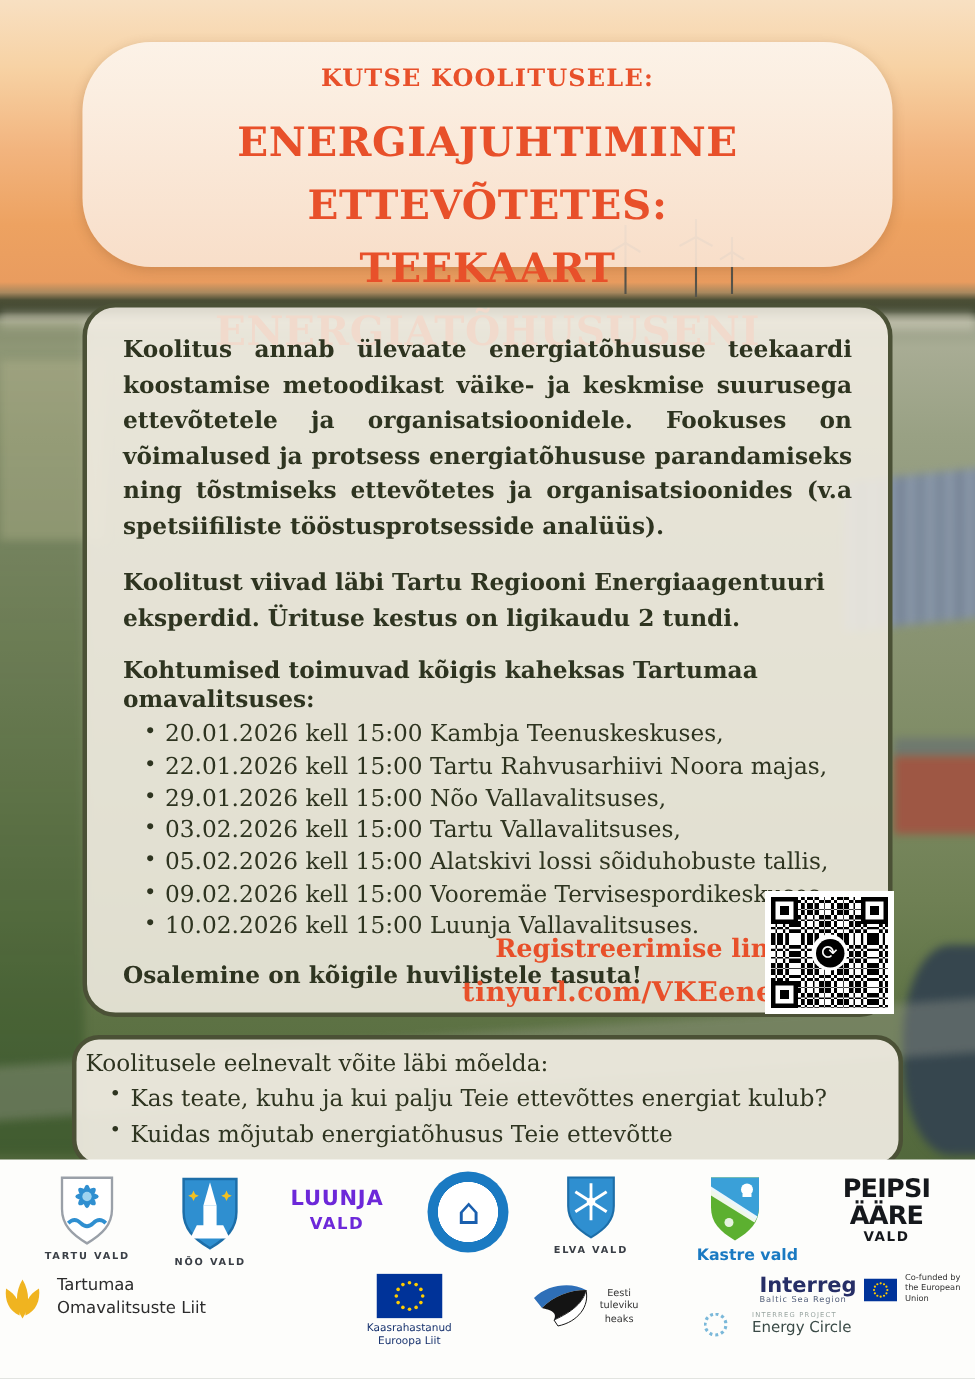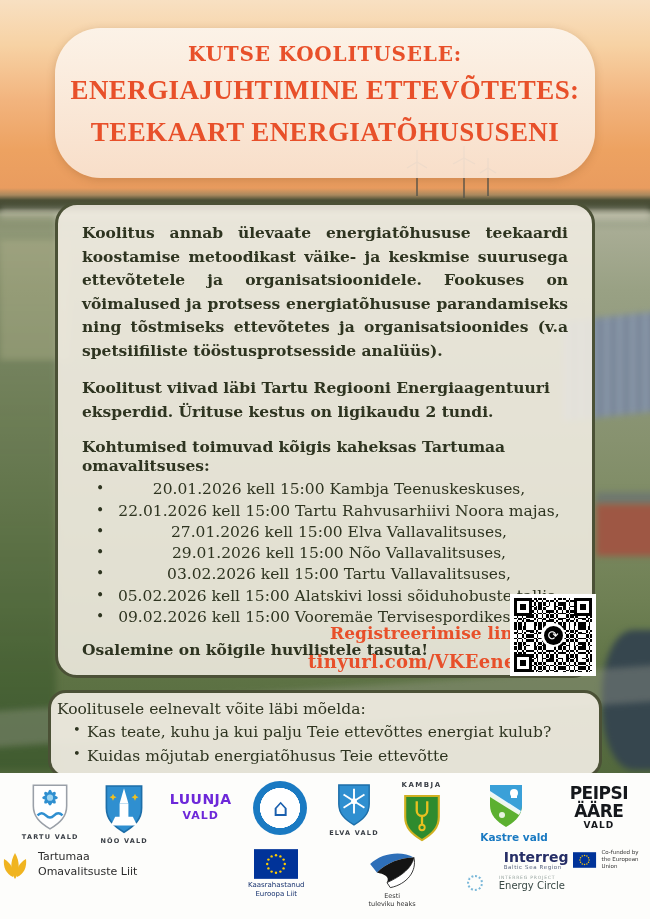--- a/index.html
+++ b/index.html
@@ -21,29 +21,29 @@
   .p-river{left:602px;top:630px;width:70px;height:140px;background:#36464e;border-radius:45% 0 0 45%;}
   .p-trees-left{left:-8px;top:214px;width:64px;height:556px;
      background:linear-gradient(180deg,rgba(100,115,66,.35),rgba(55,85,42,.65));}
   .p-road{left:-10px;top:688px;width:680px;height:36px;background:rgba(160,160,150,.35);transform:rotate(-4deg);}
   .p-field-left{left:0;top:240px;width:70px;height:120px;background:rgba(190,185,150,.35);}
   .turbines{position:absolute;left:392px;top:144px;filter:none;}
   
   .header-card{position:absolute;left:55px;top:28px;width:540px;height:150px;
      border-radius:46px;background:linear-gradient(180deg,rgba(252,243,233,.97),rgba(249,227,209,.93));
      box-shadow:0 2px 8px rgba(120,70,30,.25);text-align:center;}
-  .kicker{margin-top:14px;font-size:20px;font-weight:700;letter-spacing:.8px;color:#e8502a;}
-  .title{font-size:27px;font-weight:700;letter-spacing:.4px;color:#e8502a;line-height:1.55;margin-top:4px;font-family:Liberation Serif, serif;}
+  .kicker{margin-top:14px;font-size:16px;font-weight:700;letter-spacing:.8px;color:#e8502a;}
+  .title{font-size:27px;font-weight:700;letter-spacing:.4px;color:#e8502a;line-height:1.55;margin-top:14px;}
   .main-card{position:absolute;left:55px;top:202px;width:540px;height:476px;box-sizing:border-box;
      border:3px solid #4b5136;border-radius:22px;background:rgba(241,237,227,.88);
      padding:16px 24px 14px 24px;color:#2e3420;}
   .main-card p{margin:0 0 14px 0;font-size:15.5px;font-weight:700;line-height:1.52;}
   .p-justify{text-align:justify;}
   .sessions-heading{font-size:15.5px;font-weight:700;margin-bottom:4px;}
-  ul.sessions{list-style:none;margin:2px 0 10px 0;padding:0 0 0 14px;text-align:center;}
+  ul.sessions{list-style:none;margin:2px 0 10px 0;padding:0 0 0 14px;}
   ul.sessions li{font-size:15.5px;line-height:1.37;position:relative;padding-left:14px;}
   ul.sessions li::before{content:"•";position:absolute;left:0;top:0;font-size:14px;}
   .free-note{font-size:15.5px;font-weight:700;margin:8px 0 0 0;}
   .register{position:absolute;left:250px;top:418px;width:245px;text-align:center;}
   .register-label{font-size:17px;font-weight:700;color:#e8502a;margin-bottom:8px;}
   .register-url{font-size:18px;font-weight:700;color:#e8502a;letter-spacing:.3px;cursor:pointer;}
   
   .qr{position:absolute;left:510px;top:594px;width:86px;height:82px;background:#fff;z-index:5;}
   .qr-pattern{position:absolute;inset:4px;
      background-image:
@@ -82,21 +82,21 @@
   .luunja .l2{font-size:11px;font-weight:800;letter-spacing:1px;}
   .peipsi{margin-top:4px;text-align:center;color:#15181c;line-height:.95;}
   .peipsi .l1,.peipsi .l2{font-size:17px;font-weight:700;letter-spacing:-0.5px;}
   .peipsi .l3{font-size:9px;font-weight:800;letter-spacing:1px;}
   .kastre-cap{font-size:10.5px;font-weight:800;color:#1a7ac2;padding-left:16px;}
   .kambja-cap{font-size:7px;letter-spacing:1.5px;color:#3a3f46;font-weight:700;}
   .tol{display:flex;align-items:center;gap:8px;width:215px;}
   .tol-text{font-size:11px;color:#2c2c2c;line-height:1.35;}
   .eu-group{display:flex;flex-direction:column;align-items:center;width:90px;}
   .eu-cap{font-size:7px;color:#17326e;font-weight:400;text-align:center;line-height:1.3;margin-top:2px;}
-  .est-group{display:flex;flex-direction:column;align-items:center;width:80px;}
+  .est-group{display:flex;align-items:center;width:80px;}
   .est-cap{font-size:6.5px;color:#333;text-align:center;line-height:1.3;margin-top:1px;}
   .interreg{width:200px;}
   .ir-top{display:flex;align-items:center;gap:5px;margin-left:37px;}
   .ir-word{color:#262e66;}
   .ir-name{font-size:14px;font-weight:700;line-height:1;}
   .ir-sub{font-size:5.5px;letter-spacing:.6px;color:#55617c;}
   .ir-cofund{font-size:5.5px;color:#333;line-height:1.3;}
   .ir-bottom{display:flex;align-items:center;gap:16px;margin-top:5px;}
   .ir-circle{width:12px;height:12px;border-radius:50%;border:2px dotted #7ab8d9;display:inline-block;}
   .ir-kicker{font-size:4.5px;letter-spacing:.8px;color:#9aa6a2;}
@@ -142,25 +142,25 @@
     </div>
   </div>
 
   <div class="main-card">
     <p class="p-justify">Koolitus annab ülevaate energiatõhususe teekaardi koostamise metoodikast väike- ja keskmise suurusega ettevõtetele ja organisatsioonidele. Fookuses on võimalused ja protsess energiatõhususe parandamiseks ning tõstmiseks ettevõtetes ja organisatsioonides (v.a spetsiifiliste tööstusprotsesside analüüs).</p>
     <p>Koolitust viivad läbi Tartu Regiooni Energiaagentuuri eksperdid. Ürituse kestus on ligikaudu 2 tundi.</p>
     <div class="sessions-heading">Kohtumised toimuvad kõigis kaheksas Tartumaa omavalitsuses:</div>
     <ul class="sessions">
       <li>20.01.2026 kell 15:00 Kambja Teenuskeskuses,</li>
       <li>22.01.2026 kell 15:00 Tartu Rahvusarhiivi Noora majas,</li>
-      <li>27.01.2026 kell 15:00 Elva Vallavalitsuses,</li>
       <li>29.01.2026 kell 15:00 Nõo Vallavalitsuses,</li>
       <li>03.02.2026 kell 15:00 Tartu Vallavalitsuses,</li>
       <li>05.02.2026 kell 15:00 Alatskivi lossi sõiduhobuste tallis,</li>
       <li>09.02.2026 kell 15:00 Vooremäe Tervisespordikeskuses,</li>
+      <li>10.02.2026 kell 15:00 Luunja Vallavalitsuses.</li>
     </ul>
     <p class="free-note">Osalemine on kõigile huvilistele tasuta!</p>
     <div class="register">
       <div class="register-label">Registreerimise link:</div>
       <div class="register-url">tinyurl.com/VKEenergia</div>
     </div>
   </div>
 
   <div class="qr">
     <div class="qr-pattern"></div>
@@ -229,29 +229,20 @@
           <g stroke="#fff" stroke-width="2" fill="none">
             <line x1="20" y1="8" x2="20" y2="34"></line>
             <line x1="9" y1="14" x2="31" y2="28"></line>
             <line x1="31" y1="14" x2="9" y2="28"></line>
           </g>
           <circle cx="20" cy="21" r="3" fill="#fff"></circle>
         </svg>
         <div class="cap">ELVA VALD</div>
       </div>
 
-      <div class="lg">
-        <div class="kambja-cap">KAMBJA</div>
-        <svg width="42" height="52" viewBox="0 0 40 48">
-          <path d="M20 46 C10 40 4 34 4 24 V4 H36 V24 C36 34 30 40 20 46 Z" fill="#2e8b2e" stroke="#d0b020" stroke-width="2"></path>
-          <path d="M15 9 v9 a5 5 0 0 0 10 0 v-9" fill="none" stroke="#e8c020" stroke-width="2.2"></path>
-          <line x1="20" y1="23" x2="20" y2="31" stroke="#e8c020" stroke-width="2.2"></line>
-          <circle cx="20" cy="34" r="2.6" fill="none" stroke="#e8c020" stroke-width="1.8"></circle>
-        </svg>
-      </div>
 
       <div class="lg">
         <svg width="40" height="48" viewBox="0 0 40 48">
           <path d="M20 46 C10 40 4 34 4 24 V4 H36 V24 C36 34 30 40 20 46 Z" fill="#5cb030"></path>
           <path d="M4 4 H36 V24 C36 27 35 30 34 32 L4 12 Z" fill="#3aa0d8"></path>
           <path d="M4 10 L35 30 L33 34 L4 16 Z" fill="#fff" opacity=".9"></path>
           <circle cx="28" cy="12" r="4" fill="#fff"></circle>
           <rect x="25" y="15" width="6" height="2" fill="#fff"></rect>
           <circle cx="16" cy="34" r="3" fill="#fff" opacity=".85"></circle>
         </svg>

